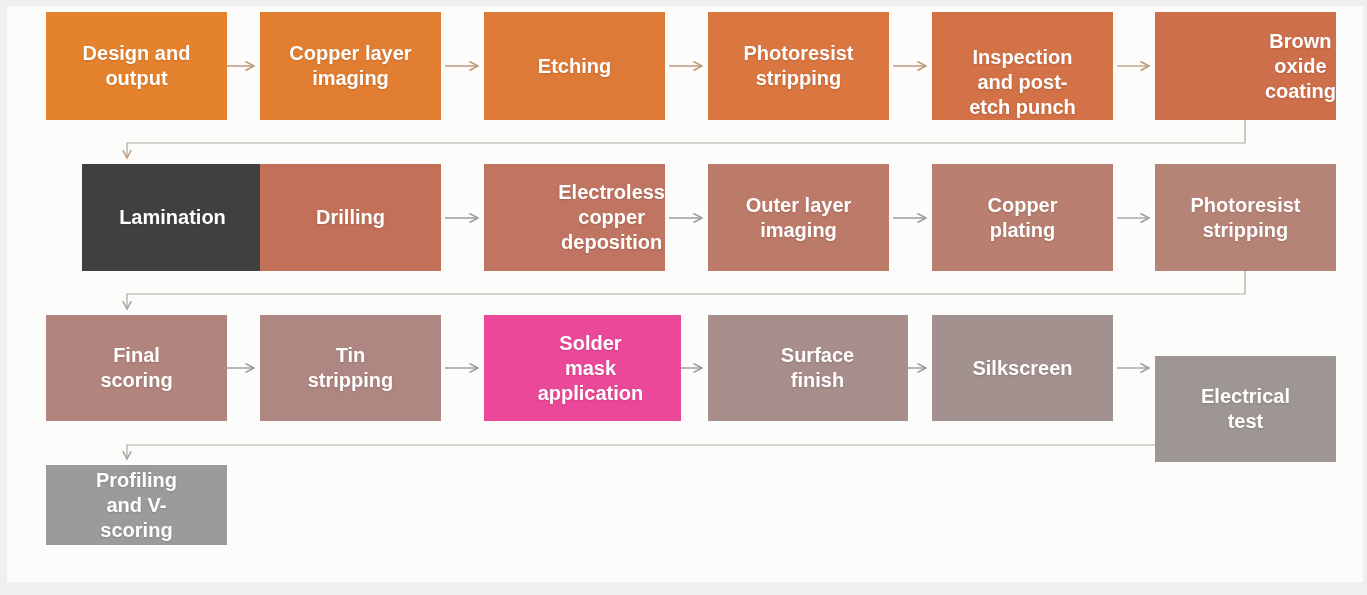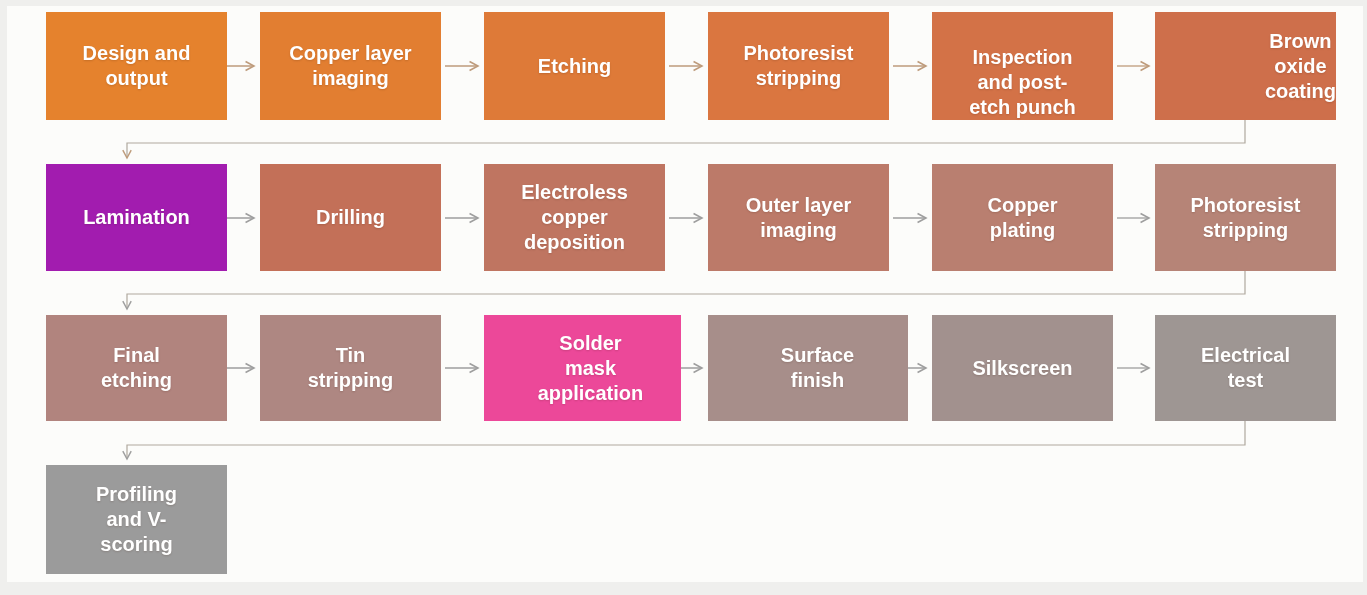--- a/index.html
+++ b/index.html
@@ -21,21 +21,21 @@
     text-align:center;
   }
   .box .lbl{
     color:#ffffff;font-weight:bold;font-size:20px;line-height:25px;
     white-space:pre-line;
     text-shadow:0 1px 2px rgba(60,30,10,0.18);
   }
   .r0{top:12px;height:108px}
   .r1{top:164px;height:107px}
   .r2{top:315px;height:106px}
-  .r3{top:465px;height:109px}
+  .r3{top:465px;height:80px}
   .c0{left:46px}.c1{left:260px}.c2{left:484px}.c3{left:708px}.c4{left:932px}.c5{left:1155px}
 </style>
 </head>
 <body>
 
 <div class="canvas" style="background: rgb(252, 252, 250);">
 
   <div class="frame-edge edge-top" style="background: rgb(239, 239, 237);"></div>
   <div class="frame-edge edge-left" style="background: rgb(239, 239, 237);"></div>
   <div class="frame-edge edge-right" style="background: rgb(239, 239, 237);"></div>
@@ -93,65 +93,65 @@
       <span class="lbl">Inspection
 and post-
 etch punch</span>
     </div>
   <div class="box r0 c5" style="background: rgb(206, 111, 75); justify-content: flex-end;">
       <span class="lbl">Brown
 oxide
 coating</span>
     </div>
 
-  <div class="box r1 c0" style="background: #a21caf;">
+  <div class="box r1 c0" style="background: #404040; margin-left: 36px;">
       <span class="lbl">Lamination</span>
     </div>
   <div class="box r1 c1" style="background: rgb(195, 112, 88);">
       <span class="lbl">Drilling</span>
     </div>
-  <div class="box r1 c2" style="background: rgb(191, 117, 97);">
+  <div class="box r1 c2" style="background: rgb(191, 117, 97); justify-content: flex-end;">
       <span class="lbl">Electroless
 copper
 deposition</span>
     </div>
   <div class="box r1 c3" style="background: rgb(188, 122, 105);">
       <span class="lbl">Outer layer
 imaging</span>
     </div>
   <div class="box r1 c4" style="background: rgb(185, 127, 112);">
       <span class="lbl">Copper
 plating</span>
     </div>
   <div class="box r1 c5" style="background: rgb(182, 132, 119);">
       <span class="lbl">Photoresist
 stripping</span>
     </div>
 
   <div class="box r2 c0" style="background: rgb(177, 132, 126);">
       <span class="lbl">Final
-etching</span>
+scoring</span>
     </div>
   <div class="box r2 c1" style="background: rgb(174, 135, 130);">
       <span class="lbl">Tin
 stripping</span>
     </div>
   <div class="box r2 c2" style="background: #ec4899; padding-left: 16px;">
       <span class="lbl">Solder
 mask
 application</span>
     </div>
   <div class="box r2 c3" style="background: rgb(167, 142, 138); padding-left: 19px;">
       <span class="lbl">Surface
 finish</span>
     </div>
   <div class="box r2 c4" style="background: rgb(162, 145, 142);">
       <span class="lbl">Silkscreen</span>
     </div>
-  <div class="box r2 c5" style="background: rgb(158, 150, 147);">
+  <div class="box r2 c5" style="background: rgb(158, 150, 147); margin-top: 41px;">
       <span class="lbl">Electrical
 test</span>
     </div>
 
   <div class="box r3 c0" style="background: rgb(155, 155, 155);">
       <span class="lbl">Profiling
 and V-
 scoring</span>
     </div>
 

